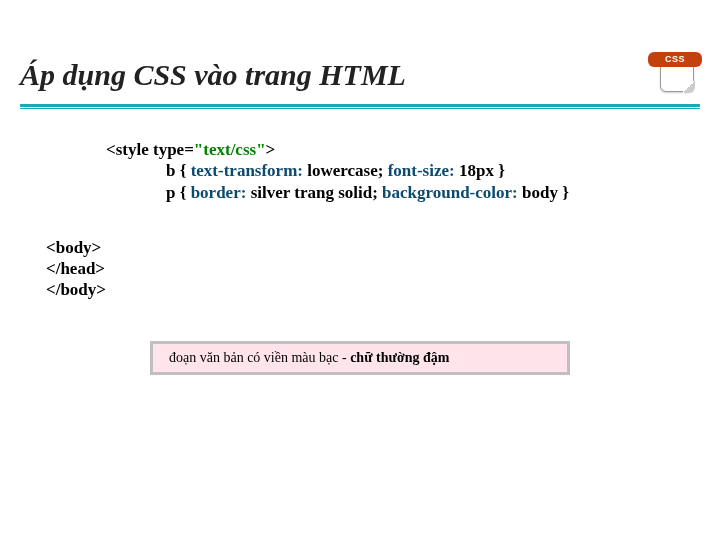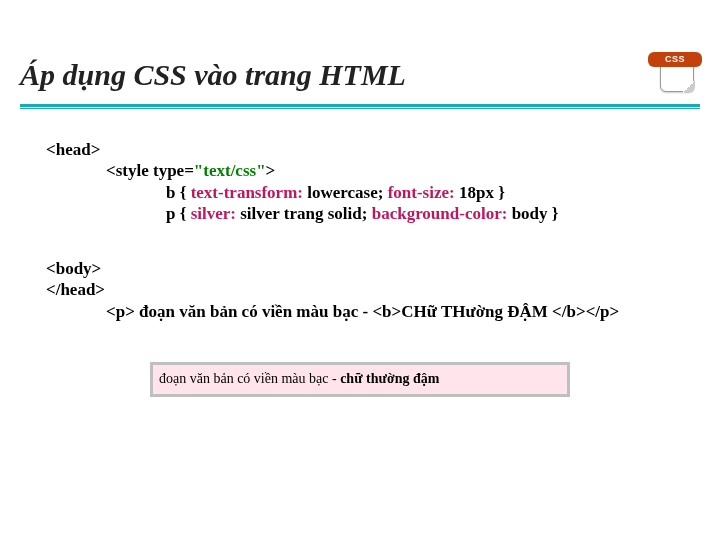--- a/index.html
+++ b/index.html
@@ -10,58 +10,55 @@
   .title-rule { height:3px; background:#1aa9b8; margin:4px 20px 0 20px; }
   .title-rule2 { height:1px; background:#1aa9b8; margin:1px 20px 0 20px; }
   .corner-icon { position:absolute; top:8px; right:18px; width:46px; height:40px; }
   .corner-icon .page { width:34px; height:34px; background:#fff; border:1px solid #999; border-radius:2px 2px 6px 6px; position:absolute; bottom:0; left:4px; box-shadow:0 1px 2px rgba(0,0,0,.2); }
   .corner-icon .page::after { content:""; position:absolute; right:-2px; bottom:-2px; width:12px; height:12px; background:linear-gradient(135deg,#fff 0 50%,#ccc 50% 100%); border-radius:0 0 6px 0; }
   .corner-icon .css-badge { position:absolute; top:0; right:0; background:#c2410c; color:#fff; font:bold 9px/1 Arial,sans-serif; padding:3px 17px; border-radius:6px; letter-spacing:.5px; }
   .content { padding:30px 40px 0 46px; font-family:Georgia,"Times New Roman",serif; font-size:17px; line-height:1.25; color:#000; }
   .content .indent1 { margin-left:60px; }
   .content .indent2 { margin-left:120px; }
   .block2 { margin-top:34px; }
-  .red { color:#be185d; }
+  .red { color:#0c4a6e; }
   .green { color:#008000; }
   .b { font-weight:bold; }
-  .output-box { margin:40px auto 0 auto; width:420px; border:3px solid #bfbfbf; background:#ffe4ec; padding:6px 6px; font:14px/1.2 "Times New Roman",serif; color:#000; }
+  .output-box { margin:40px auto 0 auto; width:420px; border:3px solid #bfbfbf; background:#ffe4ec; padding:6px 16px; font:14px/1.2 "Times New Roman",serif; color:#000; }
   .output-box .lower { font-weight:bold; }
   .page-number { position:absolute; right:26px; bottom:16px; font:16px Georgia,serif; color:#1aa9b8; }
 </style>
 </head>
 <body>
 
 <div class="slide">
   <div class="title-bar">
     <div class="title">Áp dụng CSS vào trang HTML</div>
     <div class="corner-icon">
       <div class="page"></div>
       <div class="css-badge">CSS</div>
     </div>
   </div>
   <div class="title-rule"></div>
   <div class="title-rule2"></div>
 
   <div class="content">
-    <div class="b">&lt;head&gt;</div>
     <div class="indent1 b">
       <span>&lt;style type=</span><span class="green">"text/css"</span><span>&gt;</span>
     </div>
     <div class="indent2 b">
       <span>b { </span><span class="red">text-transform:</span><span> lowercase;  </span><span class="red">font-size:</span><span> 18px }</span>
     </div>
     <div class="indent2 b">
-      <span>p { </span><span class="red">silver:</span><span> silver trang solid;  </span><span class="red">background-color:</span><span> body }</span>
+      <span>p { </span><span class="red">border:</span><span> silver trang solid;  </span><span class="red">background-color:</span><span> body }</span>
     </div>
     <div class="b block2">&lt;body&gt;</div>
 
     <div class="b">&lt;/head&gt;</div>
-    <div class="indent1 b">
-      <span>&lt;p&gt; đoạn văn bản có viền màu bạc - &lt;b&gt;</span><span>CHữ THường ĐẬM </span><span>&lt;/b&gt;&lt;/p&gt;</span>
-    </div>
+    <div class="b">&lt;/body&gt;</div>
   </div>
 
   <div class="output-box">
     <span>đoạn văn bản có viền màu bạc - </span><span class="lower">chữ thường đậm</span>
   </div>
 
   <div class="page-number">9</div>
 </div>
 
 </body></html>

